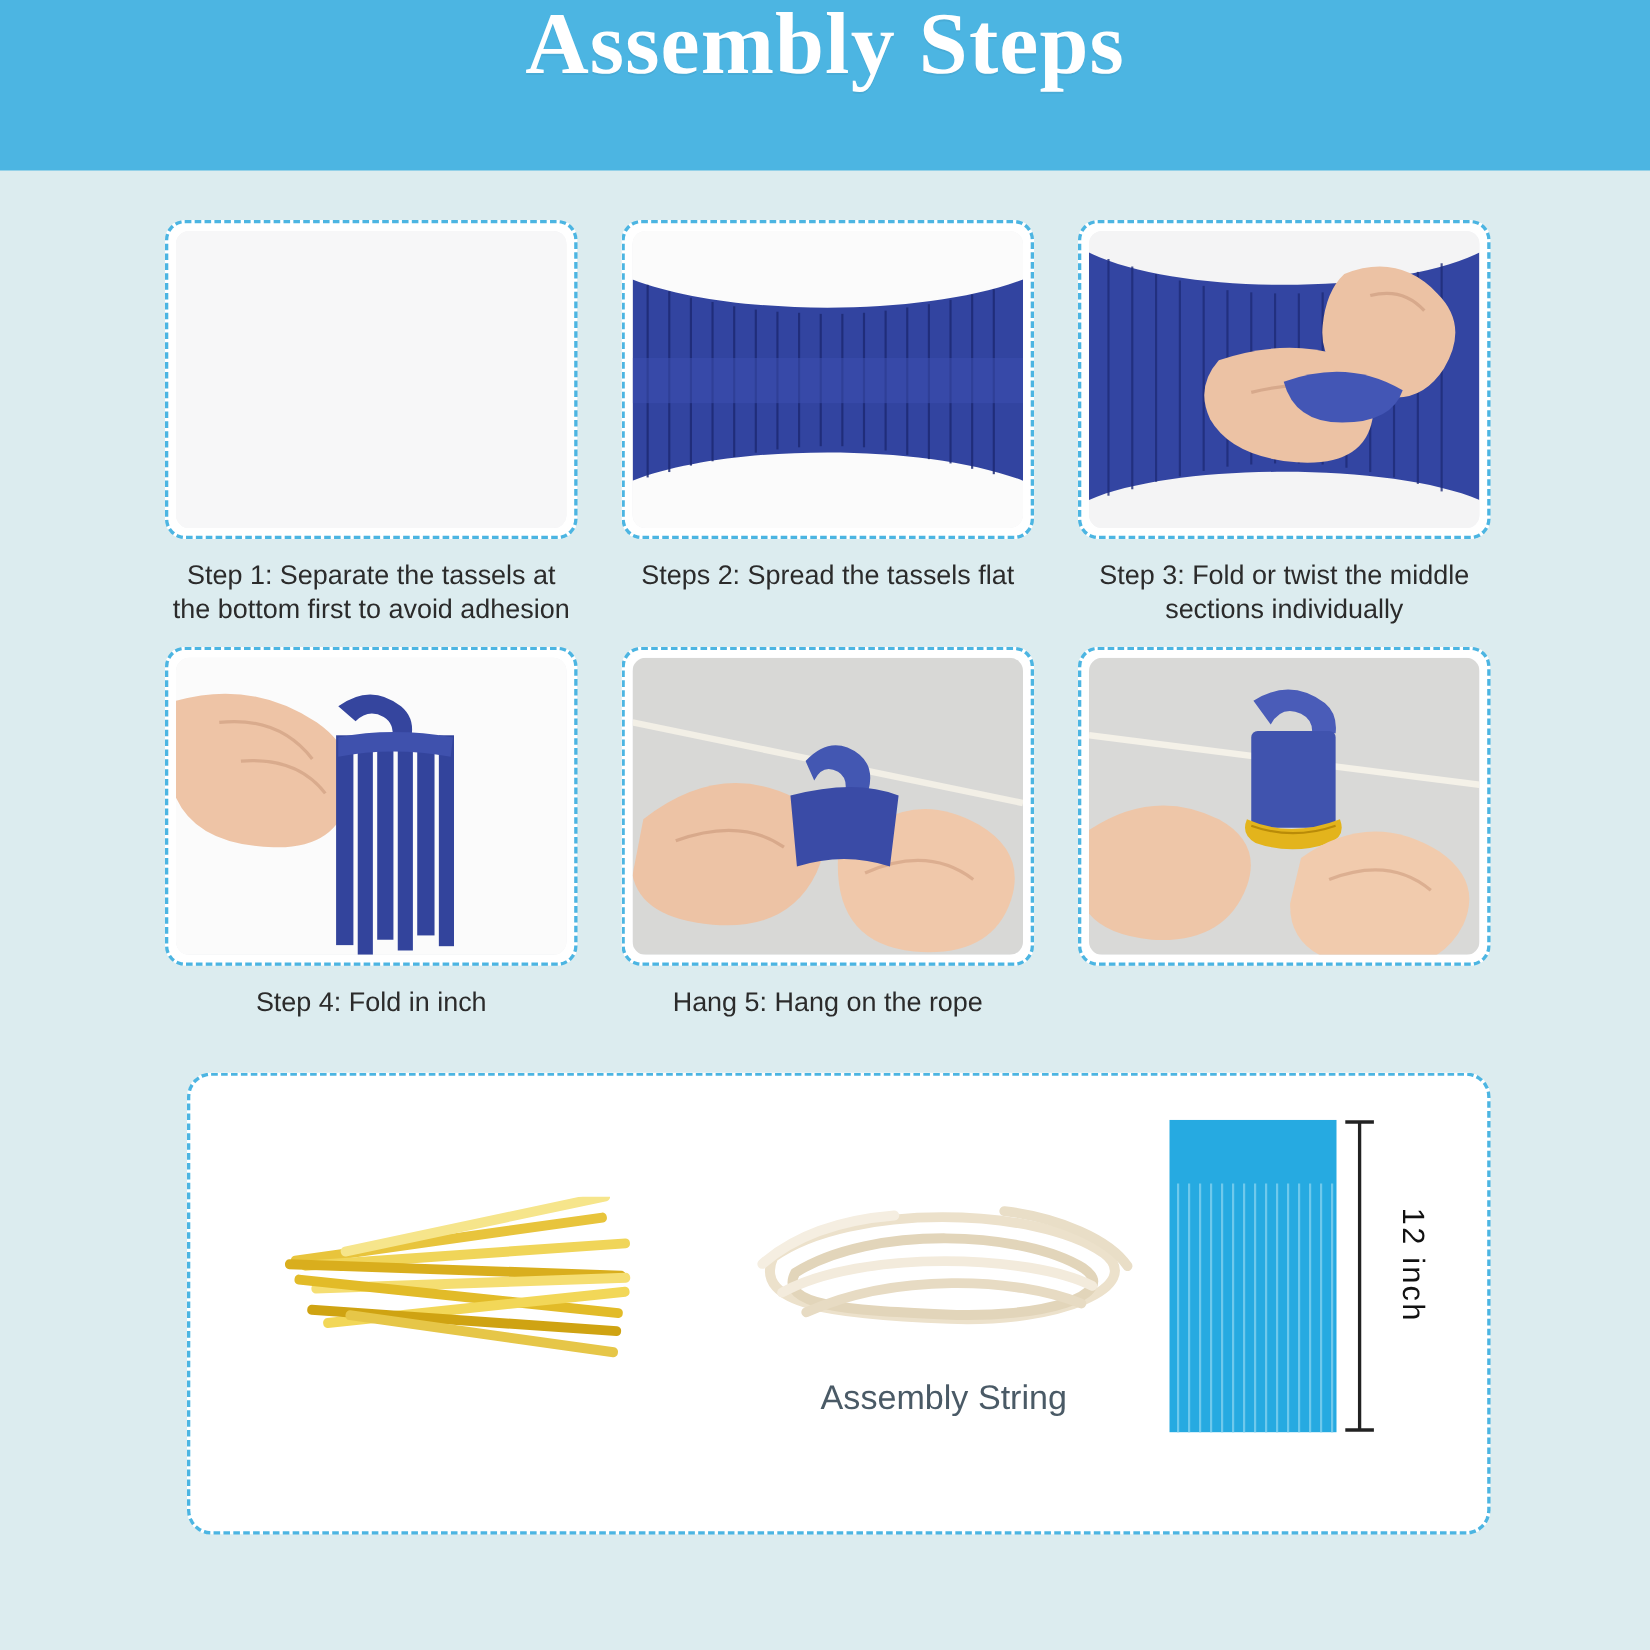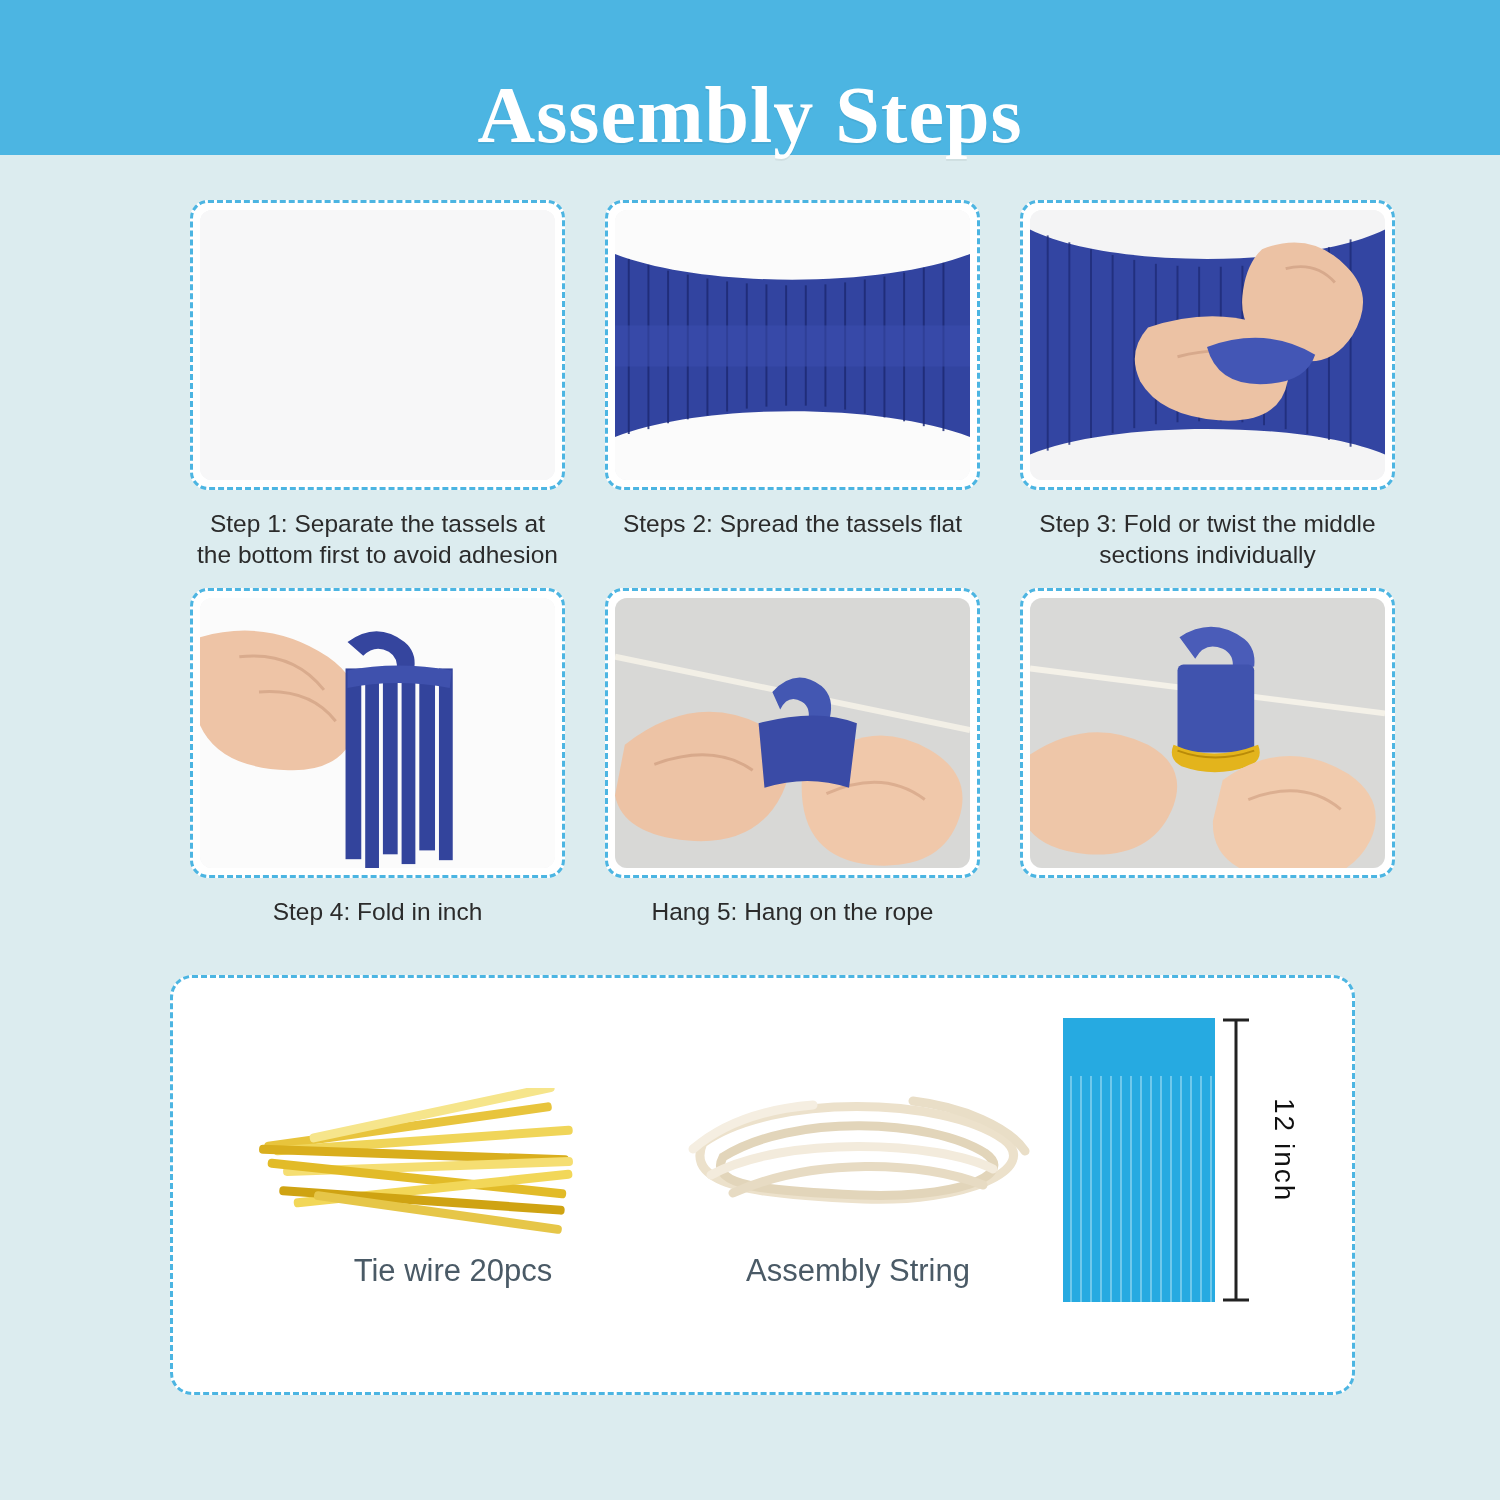--- a/index.html
+++ b/index.html
@@ -12,21 +12,21 @@
   .page {
     position: relative;
     width: 1500px; height: 1500px;
     background: #dcecef;
   }
   
   .header {
     position: absolute; top: 0; left: 0;
     width: 1500px; height: 155px;
     background: #4cb5e2;
-    display: flex; align-items: flex-end; justify-content: center;
+    display: flex; align-items: flex-start; justify-content: center;
   }
   .header-title {
     font-family: "Liberation Serif", serif;
     font-weight: bold;
     font-size: 80px;
     color: #ffffff;
     letter-spacing: 1px;
     line-height: 1;
     text-shadow: 0 2px 0 rgba(0,0,0,0.05);
   }
@@ -35,21 +35,20 @@
     position: absolute;
     top: 200px; left: 150px;
     width: 1205px;
     display: grid;
     grid-template-columns: repeat(3, 375px);
     column-gap: 40px;
     row-gap: 0px;
   }
   .step {
     width: 375px;
-    margin-left: 40px;
   }
   .step-frame {
     width: 375px; height: 290px;
     border: 3px dashed #4cb5e2;
     border-radius: 18px;
     background: #ffffff;
     padding: 7px;
     overflow: hidden;
   }
   .photo {
@@ -312,21 +311,20 @@
             <rect x="6" y="62" width="310" height="9" rx="4" fill="#d9ae1d" transform="rotate(2 160 66)"></rect>
             <rect x="30" y="74" width="290" height="9" rx="4" fill="#f5de72" transform="rotate(-2 175 78)"></rect>
             <rect x="14" y="86" width="300" height="9" rx="4" fill="#e2bb28" transform="rotate(6 164 90)"></rect>
             <rect x="40" y="96" width="280" height="9" rx="4" fill="#f2d758" transform="rotate(-6 180 100)"></rect>
             <rect x="26" y="108" width="286" height="9" rx="4" fill="#cfa312" transform="rotate(4 170 112)"></rect>
             <rect x="54" y="20" width="250" height="9" rx="4" fill="#f6e58b" transform="rotate(-12 180 24)"></rect>
             <rect x="60" y="120" width="250" height="9" rx="4" fill="#e6c648" transform="rotate(8 185 124)"></rect>
           </g>
         </svg>
       </div>
-      <div class="item-label label-wire">Tie wire 20pcs</div>
 
       <div>
         <svg style="position:absolute; left:490px; top:105px;" width="390" height="160" viewBox="0 0 390 160">
           <g fill="none" stroke="#ece1cb" stroke-width="9" stroke-linecap="round">
             <path d="M40 60 C110 10 280 14 340 56 C380 86 300 120 200 116 C100 112 20 104 40 60Z"></path>
             <path d="M60 74 C130 30 268 36 322 70 C356 94 286 116 196 112 C106 108 44 104 60 74Z" stroke="#e2d5ba"></path>
             <path d="M48 92 C120 52 276 58 330 86" stroke="#f3ebdc"></path>
             <path d="M70 110 C150 74 260 78 320 102" stroke="#e7dbc3"></path>
             <path d="M30 66 C60 40 100 26 150 22" stroke="#f5eee1"></path>
             <path d="M250 18 C300 24 346 44 362 68" stroke="#e9dec7"></path>

